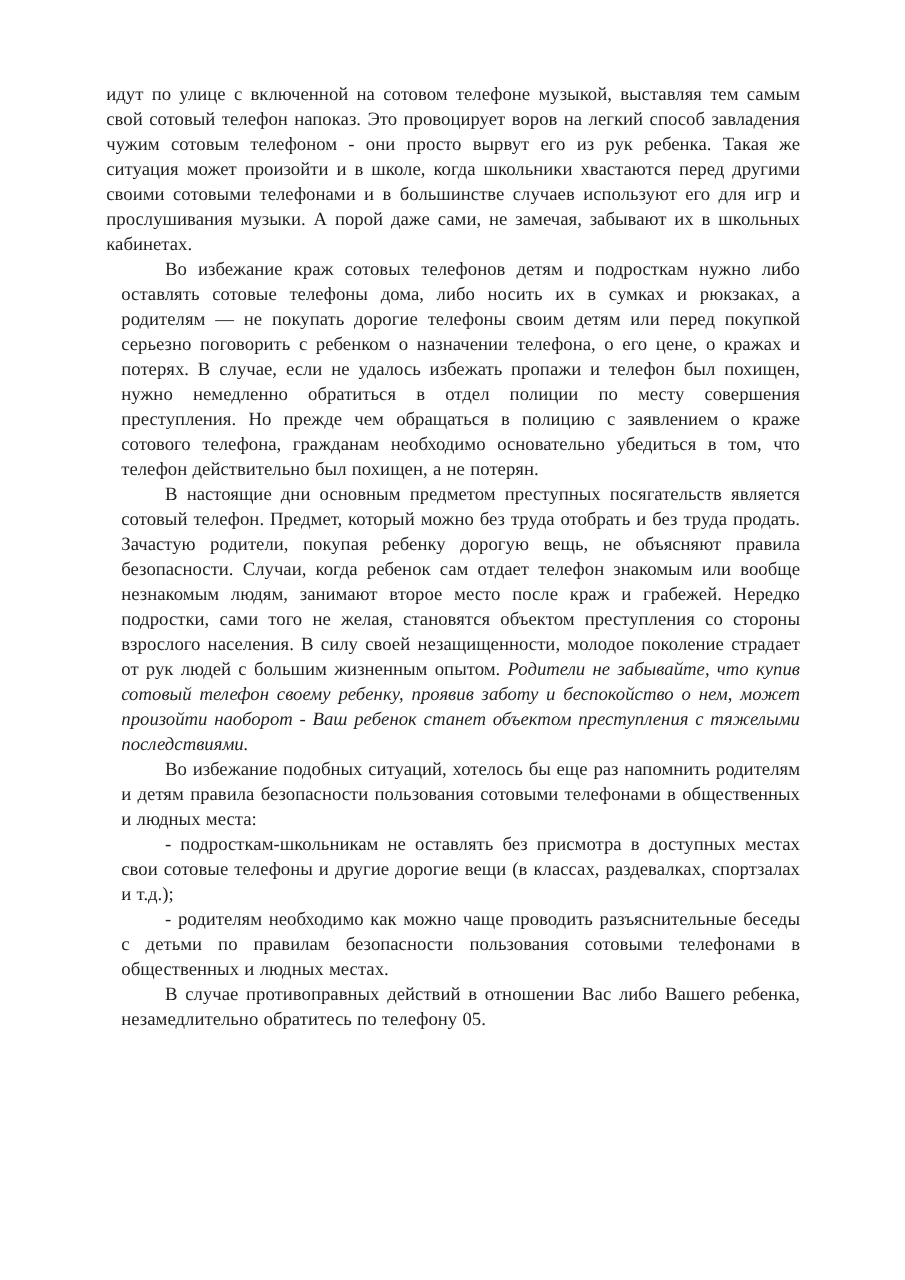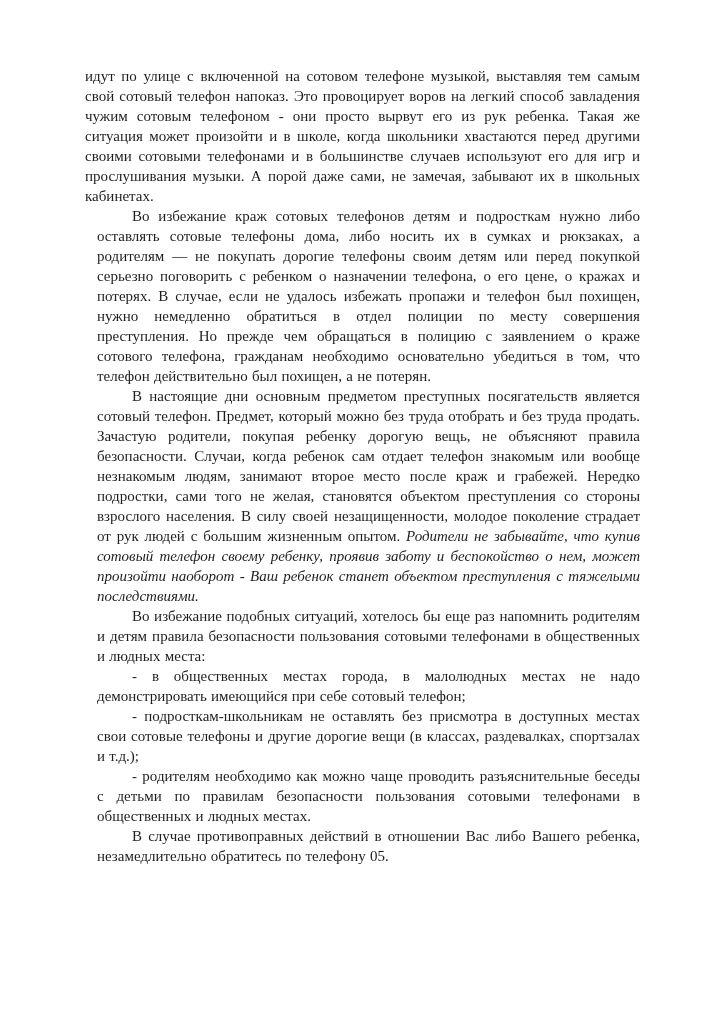--- a/index.html
+++ b/index.html
@@ -36,18 +36,17 @@
 </style>
 </head>
 <body>
 
 <main class="page" style="background: rgb(255, 255, 255); color: rgb(30, 30, 30);">
   <section class="text-block">
       <p class="para"><span>идут по улице с включенной на сотовом телефоне музыкой, выставляя тем самым свой сотовый телефон напоказ. Это провоцирует воров на легкий способ завладения чужим сотовым телефоном - они просто вырвут его из рук ребенка. Такая же ситуация может произойти и в школе, когда школьники хвастаются перед другими своими сотовыми телефонами и в большинстве случаев используют его для игр и прослушивания музыки. А порой даже сами, не замечая, забывают их в школьных кабинетах.</span></p>
       <p class="para indent"><span>Во избежание краж сотовых телефонов детям и подросткам нужно либо оставлять сотовые телефоны дома, либо носить их в сумках и рюкзаках, а родителям — не покупать дорогие телефоны своим детям или перед покупкой серьезно поговорить с ребенком о назначении телефона, о его цене, о кражах и потерях. В случае, если не удалось избежать пропажи и телефон был похищен, нужно немедленно обратиться в отдел полиции по месту совершения преступления. Но прежде чем обращаться в полицию с заявлением о краже сотового телефона, гражданам необходимо основательно убедиться в том, что телефон действительно был похищен, а не потерян.</span></p>
       <p class="para indent"><span>В настоящие дни основным предметом преступных посягательств является сотовый телефон. Предмет, который можно без труда отобрать и без труда продать. Зачастую родители, покупая ребенку дорогую вещь, не объясняют правила безопасности. Случаи, когда ребенок сам отдает телефон знакомым или вообще незнакомым людям, занимают второе место после краж и грабежей. Нередко подростки, сами того не желая, становятся объектом преступления со стороны взрослого населения. В силу своей незащищенности, молодое поколение страдает от рук людей с большим жизненным опытом. </span><em>Родители не забывайте, что купив сотовый телефон своему ребенку, проявив заботу и беспокойство о нем, может произойти наоборот - Ваш ребенок станет объектом преступления с тяжелыми последствиями.</em></p>
       <p class="para indent"><span>Во избежание подобных ситуаций, хотелось бы еще раз напомнить родителям и детям правила безопасности пользования сотовыми телефонами в общественных и людных места:</span></p>
-      <p class="para indent"><span>- в общественных местах города, в малолюдных местах не надо демонстрировать имеющийся при себе сотовый телефон;</span></p>
       <p class="para indent"><span>- подросткам-школьникам не оставлять без присмотра в доступных местах свои сотовые телефоны и другие дорогие вещи (в классах, раздевалках, спортзалах и т.д.);</span></p>
       <p class="para indent"><span>- родителям необходимо как можно чаще проводить разъяснительные беседы с детьми по правилам безопасности пользования сотовыми телефонами в общественных и людных местах.</span></p>
       <p class="para indent"><span>В случае противоправных действий в отношении Вас либо Вашего ребенка, незамедлительно обратитесь по телефону 05.</span></p>
     </section>
 </main>
 
 </body></html>

